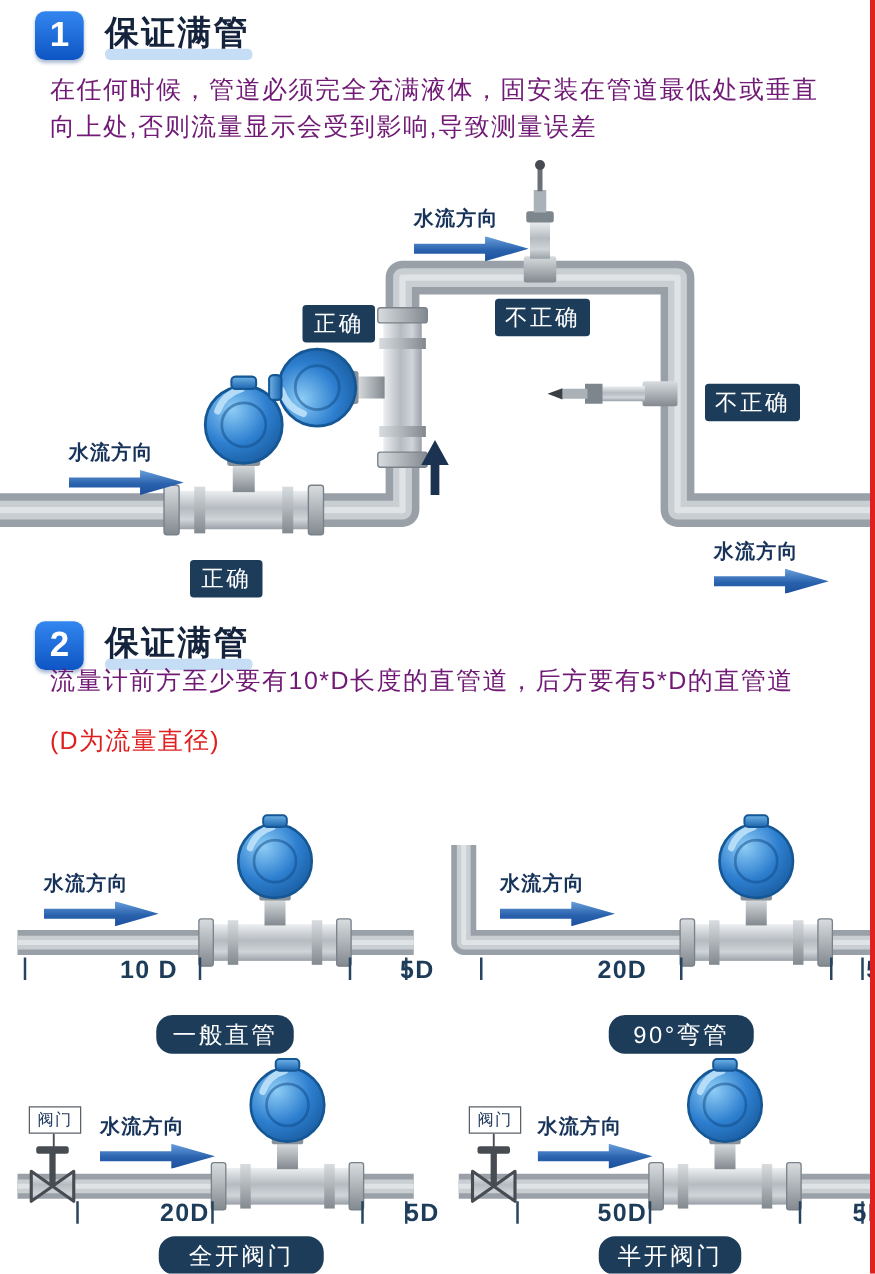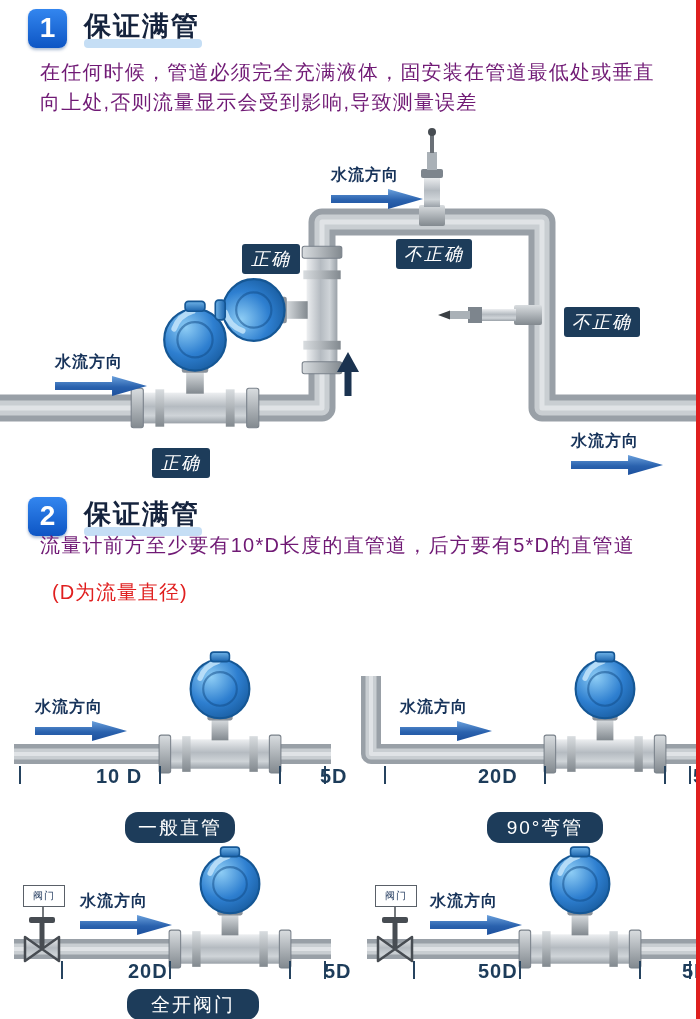--- a/index.html
+++ b/index.html
@@ -14,25 +14,25 @@
   .sec-title-wrap{position:relative;height:40px;display:flex;align-items:flex-start;}
   .sec-underline{position:absolute;left:0;bottom:0;width:118px;height:9px;border-radius:4px;background:#c5def5;}
   .sec-title{position:relative;font-size:27px;font-weight:bold;color:#15233d;letter-spacing:2px;}
   .para{position:absolute;font-size:20px;line-height:1.5;color:#701a75;letter-spacing:1.2px;}
   .note{position:absolute;font-size:20px;color:#e01f1f;letter-spacing:1px;}
   .flow{position:absolute;display:flex;flex-direction:column;gap:3px;}
   .flow-text{font-size:16px;font-weight:bold;color:#17335a;letter-spacing:1px;}
   .flow-arrow{width:92px;height:20px;background:linear-gradient(180deg,#6aa0dc 0%,#2a62ae 55%,#1c4f9c 100%);
               clip-path:polygon(0 30%,62% 30%,62% 0,100% 50%,62% 100%,62% 70%,0 70%);}
   .tag{position:absolute;background:#1d3c5a;color:#fff;display:flex;align-items:center;justify-content:center;
-       font-size:18px;letter-spacing:2px;border-radius:3px;font-style:italic;}
+       font-size:18px;letter-spacing:2px;border-radius:3px;}
   .dim{position:absolute;font-size:20px;font-weight:bold;color:#1d3c5a;letter-spacing:1px;margin-left:32px;}
   .plabel{position:absolute;background:#1d3c5a;color:#fff;display:flex;align-items:center;justify-content:center;
           font-size:19px;letter-spacing:2px;border-radius:13px;}
-  .vlabel{position:absolute;background:#fff;border:1px solid #5a6068;color:#223a5e;font-size:10px;
+  .vlabel{position:absolute;background:#fff;border:1px solid #5a6068;color:#223a5e;font-size:13px;
           display:flex;align-items:center;justify-content:center;letter-spacing:1px;}
 </style>
 </head>
 <body>
 
 <div class="page">
 
   <svg class="scene" width="700" height="1019" viewBox="0 0 700 1019">
     <defs>
       <linearGradient id="gMetal" x1="0" y1="0" x2="0" y2="1">
@@ -197,21 +197,21 @@
 
   <div class="sec-header" style="left:28px;top:496px">
     <div class="sec-num">2</div>
     <div class="sec-title-wrap">
       <div class="sec-underline"></div>
       <div class="sec-title">保证满管</div>
     </div>
   </div>
 
   <div class="para" style="left:40px;top:530px;width:640px">流量计前方至少要有10*D长度的直管道，后方要有5*D的直管道</div>
-  <div class="note" style="left:52px;top:579px">(D为流量直径)</div>
+  <div class="note" style="left:40px;top:579px">(D为流量直径)</div>
 
   <div class="flow" style="left:35px;top:697px">
     <div class="flow-text">水流方向</div>
     <div class="flow-arrow"></div>
   </div>
   <div class="dim" style="left:64px;top:765px">10 D</div>
   <div class="dim" style="left:288px;top:765px">5D</div>
   <div class="plabel" style="left:125px;top:812px;width:110px;height:31px">一般直管</div>
 
   <div class="flow" style="left:400px;top:697px">
@@ -231,14 +231,15 @@
   <div class="dim" style="left:292px;top:960px">5D</div>
   <div class="plabel" style="left:127px;top:989px;width:132px;height:31px">全开阀门</div>
 
   <div class="vlabel" style="left:375px;top:885px;width:40px;height:20px">阀门</div>
   <div class="flow" style="left:430px;top:891px">
     <div class="flow-text">水流方向</div>
     <div class="flow-arrow"></div>
   </div>
   <div class="dim" style="left:446px;top:960px">50D</div>
   <div class="dim" style="left:650px;top:960px">5D</div>
+  <div class="plabel" style="left:479px;top:989px;width:114px;height:31px">半开阀门</div>
 
 </div>
 
 </body></html>

